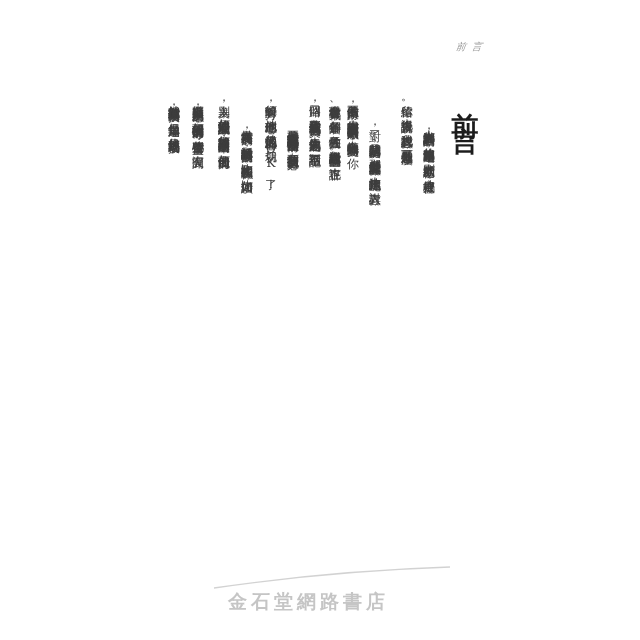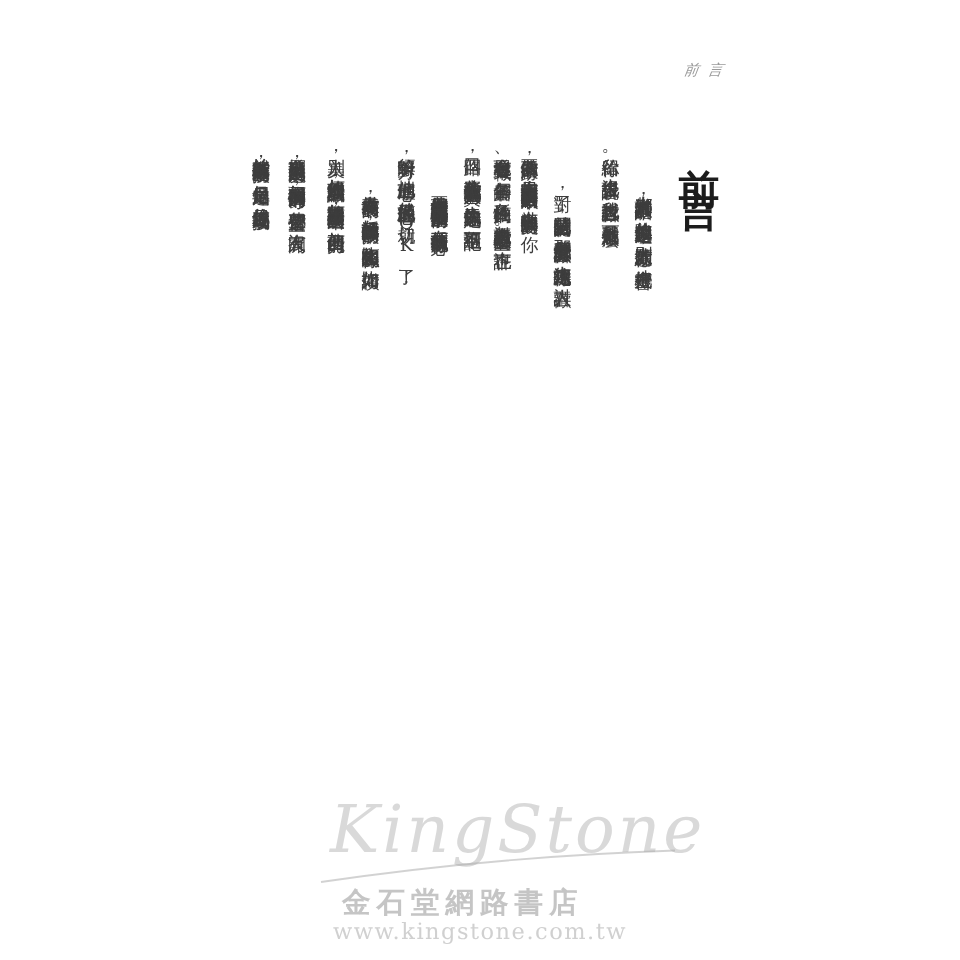--- a/index.html
+++ b/index.html
@@ -86,18 +86,16 @@
   <div class="vcol c8">須瞭解對方，揣摩他的心理，然後滿足他的心理，一切就OK了！</div>
   <div class="vcol indent c9">做人是需要有技巧的，包括說話的技巧和做事的技巧，比如和陌生人套關係，比如如何讚</div>
   <div class="vcol c10">美別人，如何使你的建議變成甜點，如何將批評不顯山不露水的表達出來，如何使自己的能力</div>
   <div class="vcol c11">發揮出來還不引起別人的反感，如何示弱獲得別人的同情等等，這些都需要學習。沒有人一開</div>
   <div class="vcol c12">始就能掌握所有做人處事的技巧，但是越早知道，你就越早的接近成功！</div>
 
   <div class="wm-layer">
     <svg class="wm-swoosh" width="640" height="640" viewBox="0 0 640 640">
       <path d="M 214 588 Q 330 571 450 567" fill="none" stroke="rgba(180,180,180,0.6)" stroke-width="1.3"></path>
     </svg>
-    <div class="wm-brand">KingStone</div>
     <div class="wm-store">金石堂網路書店</div>
-    <div class="wm-url">www.kingstone.com.tw</div>
   </div>
 
 </div>
 
 </body></html>

